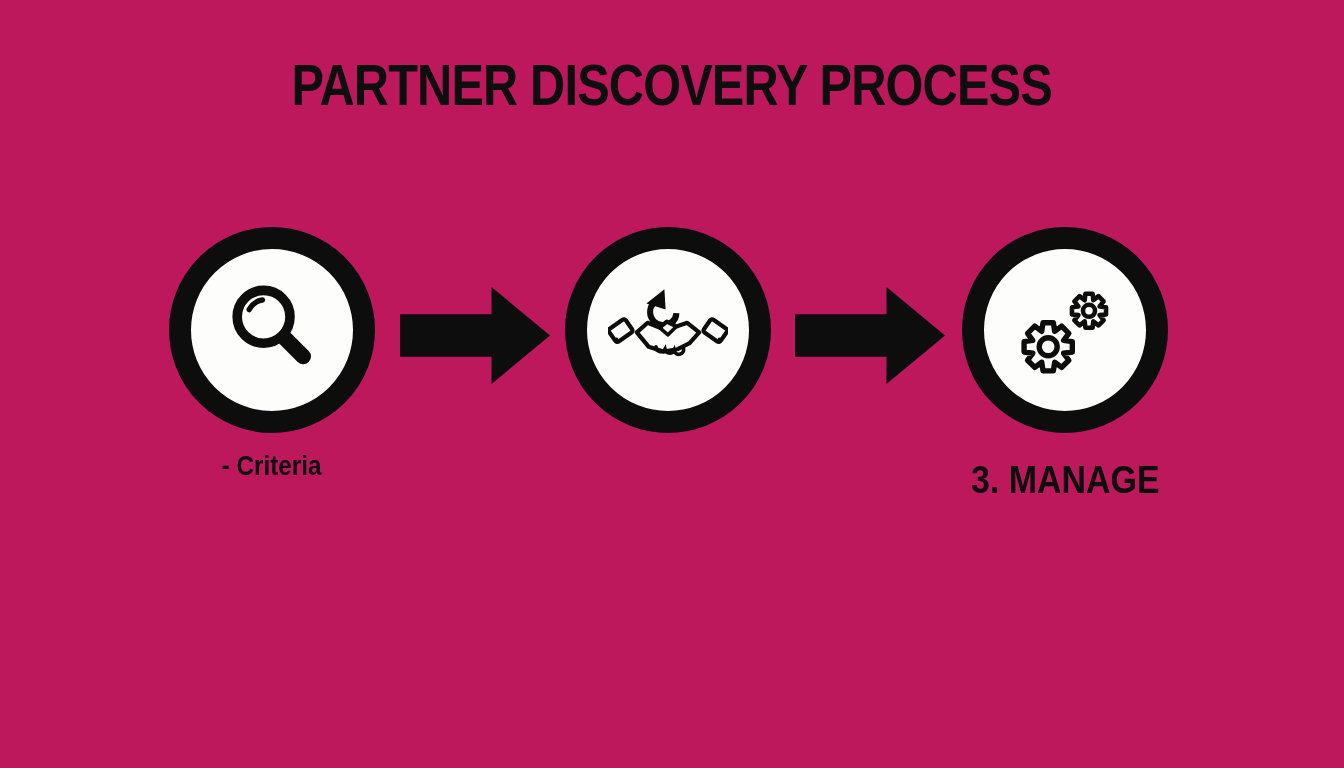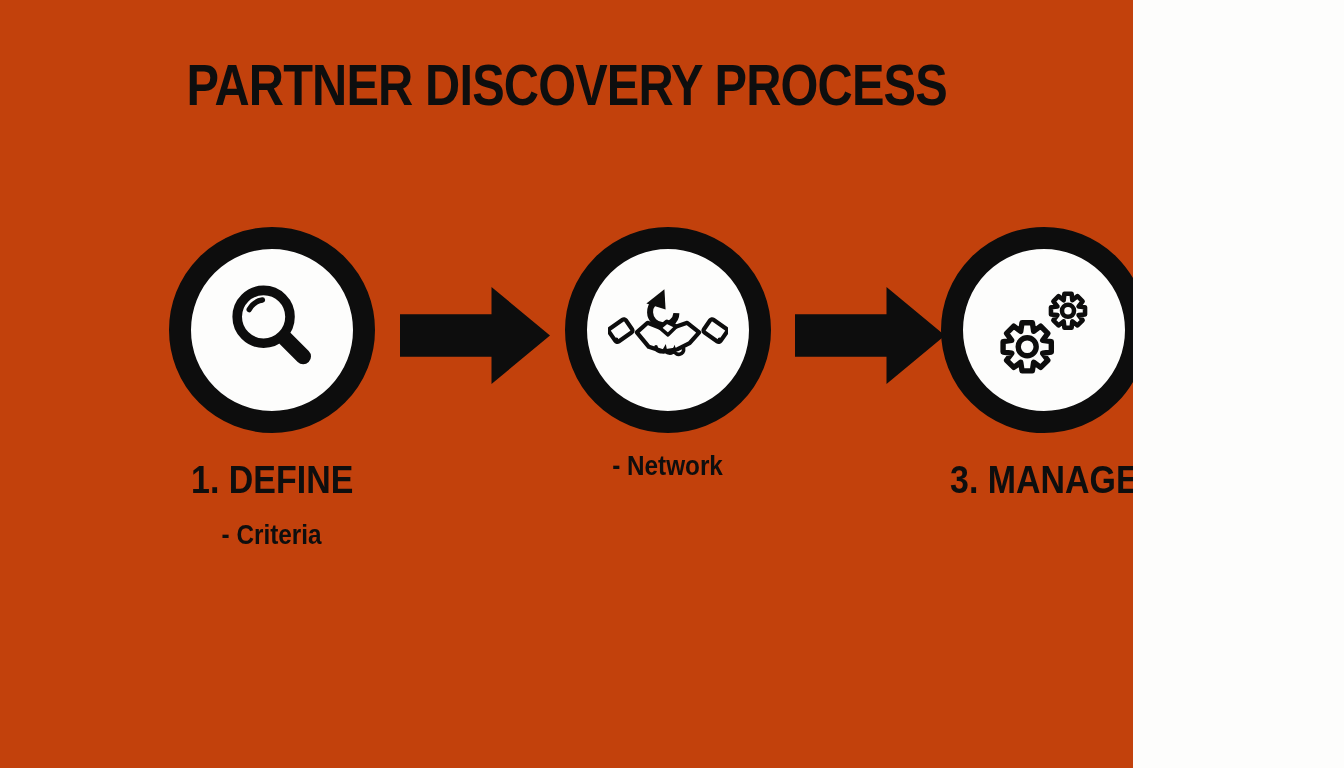--- a/index.html
+++ b/index.html
@@ -1,28 +1,28 @@
 <!DOCTYPE html>
 <html><head>
 <meta charset="utf-8">
 <style>
   html,body{margin:0;padding:0;background:#fdfdfc;}
   .canvas{
-    position:relative;width:1133px;height:768px;background:#c2410c;overflow:hidden;
+    position:relative;width:1344px;height:768px;background:#be185d;overflow:hidden;
     font-family:"Liberation Sans","DejaVu Sans",sans-serif;color:#0e0e0e;
   }
   .title{
     position:absolute;top:56px;left:0;width:100%;margin:0;text-align:center;
     font-size:58px;font-weight:700;letter-spacing:-1px;line-height:1.0;white-space:nowrap;
   }
   .cond{display:inline-block;transform:scaleX(0.84);transform-origin:center;}
   .cond-label{display:inline-block;transform:scaleX(0.87);transform-origin:center;}
   .cond-bullet{display:inline-block;transform:scaleX(0.9);transform-origin:center;}
   .step{position:absolute;top:227px;width:300px;text-align:center;}
-  .step.s1{left:122px;} .step.s2{left:518px;} .step.s3{left:894px;}
+  .step.s1{left:122px;} .step.s2{left:518px;} .step.s3{left:915px;}
   .ring{
     width:162px;height:162px;border:22px solid #0d0d0d;border-radius:50%;
     margin:0 auto;background:#fdfdfc;display:flex;align-items:center;justify-content:center;
   }
   .ring svg{width:120px;height:120px;display:block;}
   .step-label{margin-top:26px;font-size:39px;font-weight:700;line-height:1.1;white-space:nowrap;}
   .bullets{margin-top:16px;font-size:27px;font-weight:400;line-height:35px;}
   .bullet{white-space:nowrap;font-weight:bold;}
   .arrow{
     position:absolute;top:287px;width:150px;height:97px;background:#0d0d0d;
@@ -38,21 +38,20 @@
   <h1 class="title"><span class="cond">PARTNER DISCOVERY PROCESS</span></h1>
 
   <section class="step s1">
     <div class="ring">
       <svg viewBox="0 0 100 100" aria-hidden="true">
         <circle cx="43" cy="39" r="22" fill="none" stroke="#0d0d0d" stroke-width="8"></circle>
         <path d="M31 33 A15 15 0 0 1 42 25" fill="none" stroke="#0d0d0d" stroke-width="4.5" stroke-linecap="round"></path>
         <line x1="61" y1="57" x2="76" y2="72" stroke="#0d0d0d" stroke-width="13" stroke-linecap="round"></line>
       </svg>
     </div>
-    <div class="step-label"><span class="cond-label">1. DEFINE</span></div>
     <div class="bullets">
       <div class="bullet"><span class="cond-bullet">- Criteria</span></div>
     </div>
   </section>
 
   <div class="arrow a1"></div>
 
   <section class="step s2">
     <div class="ring">
       <svg viewBox="0 0 100 100" aria-hidden="true">
@@ -65,21 +64,20 @@
           <rect x="81" y="44" width="17" height="13" rx="2" transform="rotate(35 89.5 50.5)"></rect>
           <path d="M24 52 L33 44 L43 48 L49 43 L57 47 L66 44 L76 52 L68 61 L58 66 L46 68 L34 64 Z"></path>
         </g>
         <path d="M43 48 L50 54 L57 47" fill="none" stroke="#0d0d0d" stroke-width="3" stroke-linejoin="round"></path>
         <path d="M40 64 a4 4 0 0 0 7.5 2 a4 4 0 0 0 7.5 1 a4 4 0 0 0 8 -1.5" fill="none" stroke="#0d0d0d" stroke-width="3" stroke-linecap="round"></path>
         <circle cx="7" cy="58" r="1.7" fill="#0d0d0d" stroke="none"></circle>
         <circle cx="93" cy="58" r="1.7" fill="#0d0d0d" stroke="none"></circle>
       </svg>
     </div>
     <div class="bullets">
-      <div class="bullet"><span class="cond-bullet">- Network</span></div>
     </div>
   </section>
 
   <div class="arrow a2"></div>
 
   <section class="step s3">
     <div class="ring">
       <svg viewBox="0 0 100 100" aria-hidden="true">
         <g stroke="#0d0d0d" fill="#fdfdfc" stroke-linejoin="round">
 

